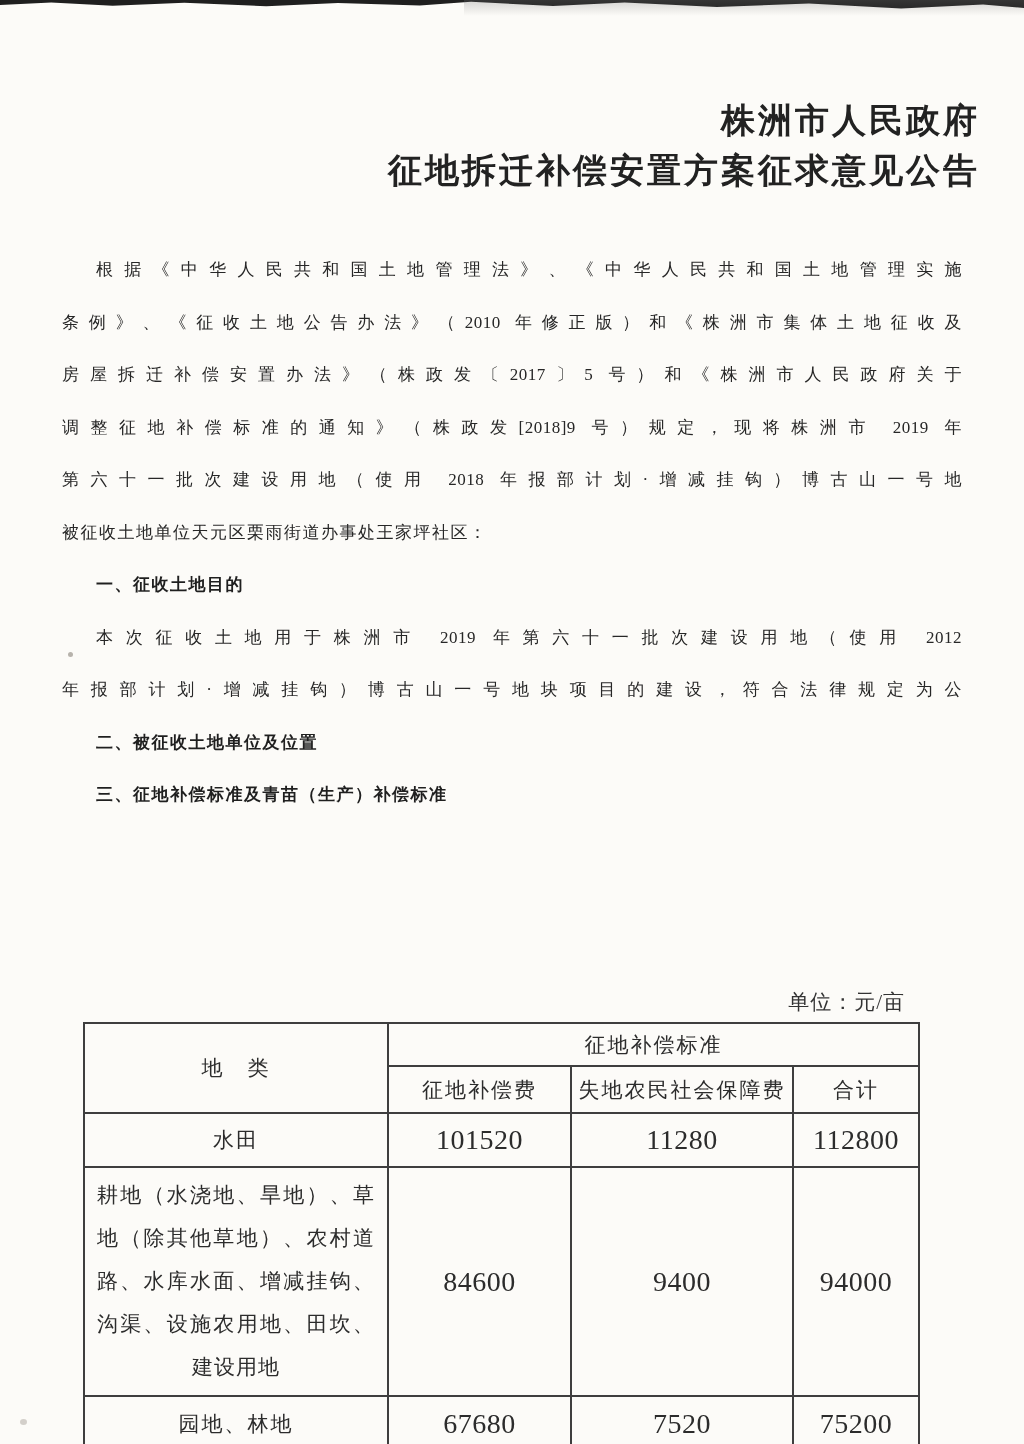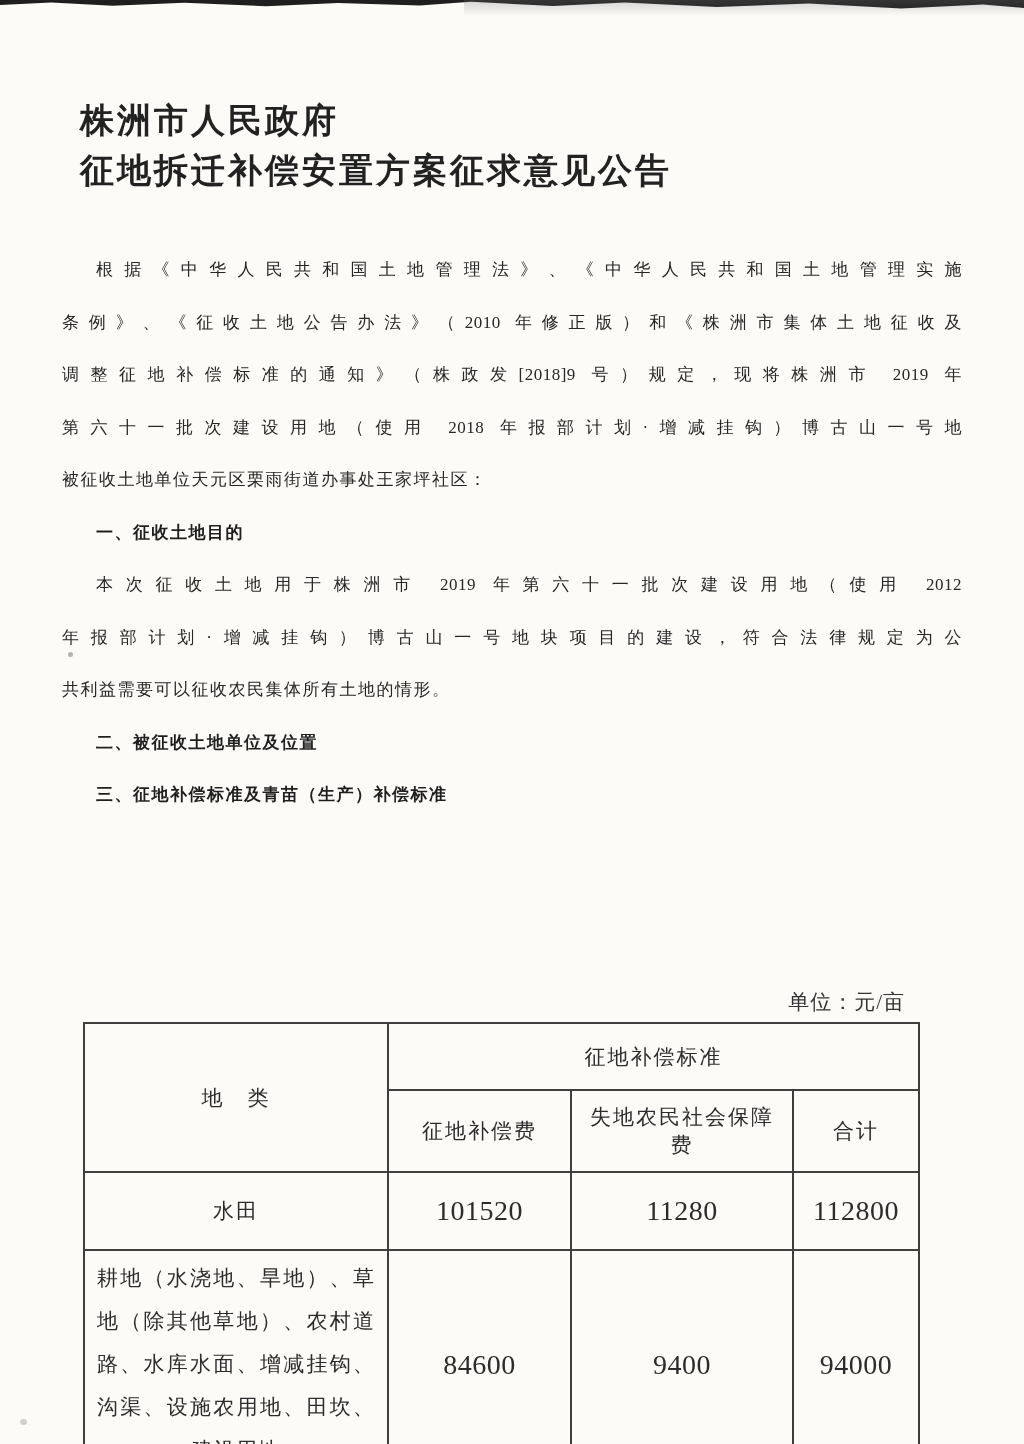--- a/index.html
+++ b/index.html
@@ -19,21 +19,21 @@
     clip-path: polygon(0 0,100% 0,100% 80%,96% 45%,88% 85%,79% 35%,70% 70%,61% 25%,54% 60%,46% 18%,41% 55%,33% 30%,26% 62%,18% 28%,11% 58%,5% 25%,0 50%);
   }
   .scan-shade-tr {
     position: absolute; top: 0; right: 0; width: 560px; height: 16px;
     background: linear-gradient(180deg, rgba(110,110,110,0.28), rgba(110,110,110,0));
   }
   .speck { position:absolute; background:#b7b3ac; border-radius:50%; }
   .speck-a { left:68px; top:652px; width:5px; height:5px; }
   .speck-b { left:20px; top:1419px; width:7px; height:6px; opacity:.6; }
 
-  .title-block { position: absolute; top: 96px; left: 80px; width: 900px; text-align: left; }
+  .title-block { position: absolute; top: 96px; left: 80px; width: 900px; text-align: right; }
   .doc-title {
     font-size: 34px; font-weight: bold; line-height: 50px;
     letter-spacing: 3px; color: #222;
   }
 
   .body-block { position: absolute; top: 244px; left: 62px; width: 900px; font-size: 17px; }
   .t-line {
     line-height: 52.5px;
     text-align: justify;
     text-align-last: justify;
@@ -62,21 +62,21 @@
     font-size: 21px; color: #2c2c2c;
   }
   .comp-table col.c1 { width: 304px; }
   .comp-table col.c2 { width: 183px; }
   .comp-table col.c3 { width: 222px; }
   .comp-table col.c4 { width: 126px; }
   .comp-table td, .comp-table th {
     border: 2px solid #3e3e3e;
     text-align: center; vertical-align: middle;
     font-weight: normal; letter-spacing: 2px;
-    padding: 12px;
+    padding: 0;
   }
   .comp-table .h-group { height: 41px; }
   .comp-table .h-sub td { height: 45px; }
   .comp-table .r-short td { height: 52px; }
   .comp-table .r-last td { height: 54px; }
   .comp-table .land-long {
     height: 176px;
     text-align: justify; text-align-last: center; text-justify: inter-character;
     padding: 6px 12px; line-height: 43px; letter-spacing: 1px;
   }
@@ -92,29 +92,29 @@
   <div class="speck speck-b"></div>
 
   <div class="title-block">
     <div class="doc-title">株洲市人民政府</div>
     <div class="doc-title">征地拆迁补偿安置方案征求意见公告</div>
   </div>
 
   <div class="body-block">
     <div class="t-line first">根据《中华人民共和国土地管理法》、《中华人民共和国土地管理实施</div>
     <div class="t-line">条例》、《征收土地公告办法》（2010 年修正版）和《株洲市集体土地征收及</div>
+    <div class="t-line">房屋拆迁补偿安置办法》（株政发〔2017〕5 号）和《株洲市人民政府关于</div>
     <div class="t-line">调整征地补偿标准的通知》（株政发[2018]9 号）规定，现将株洲市 2019 年</div>
     <div class="t-line">第六十一批次建设用地（使用 2018 年报部计划·增减挂钩）博古山一号地</div>
     <div class="t-line last">被征收土地单位天元区栗雨街道办事处王家坪社区：</div>
 
     <div class="t-heading">一、征收土地目的</div>
 
     <div class="t-line first">本次征收土地用于株洲市 2019 年第六十一批次建设用地（使用 2012</div>
     <div class="t-line">年报部计划·增减挂钩）博古山一号地块项目的建设，符合法律规定为公</div>
-    <div class="t-line last">共利益需要可以征收农民集体所有土地的情形。</div>
 
     <div class="t-heading">二、被征收土地单位及位置</div>
 
 
     <div class="t-heading">三、征地补偿标准及青苗（生产）补偿标准</div>
   </div>
 
   <div class="unit-label">单位：元/亩</div>
 
   <table class="comp-table">

